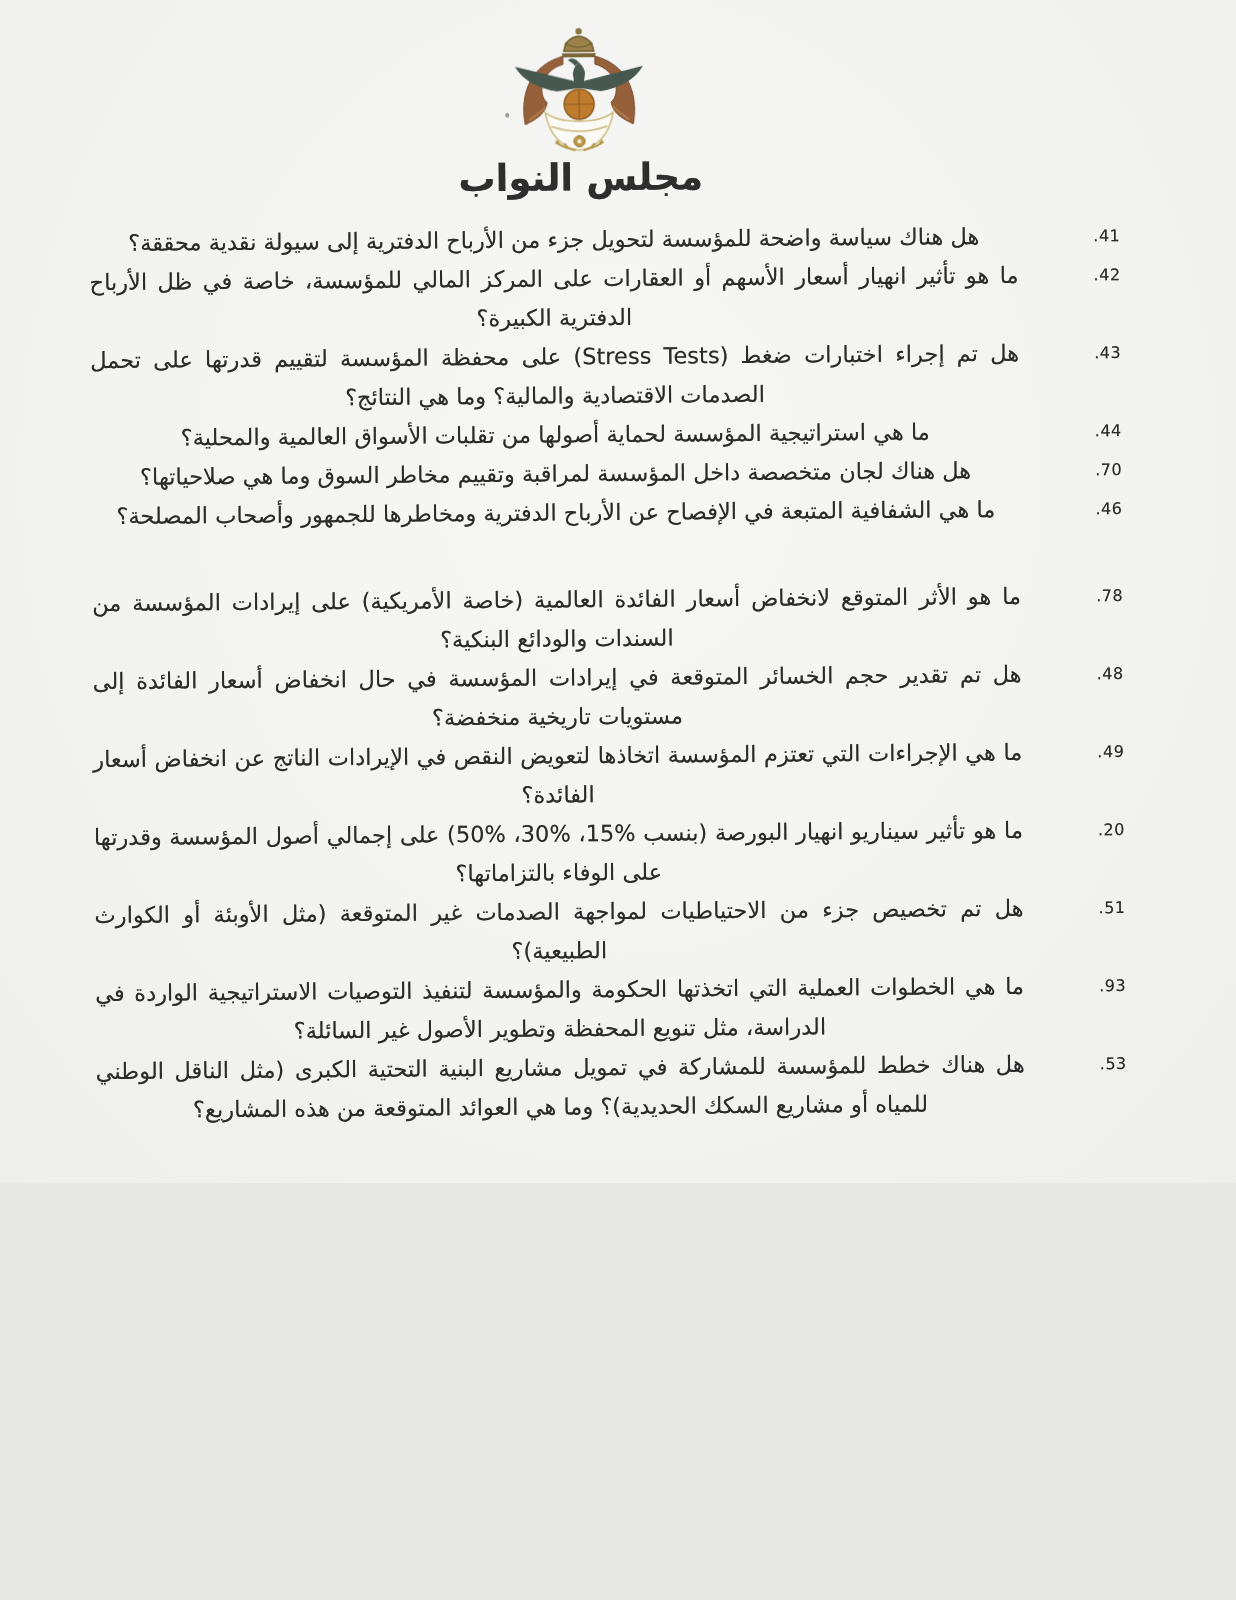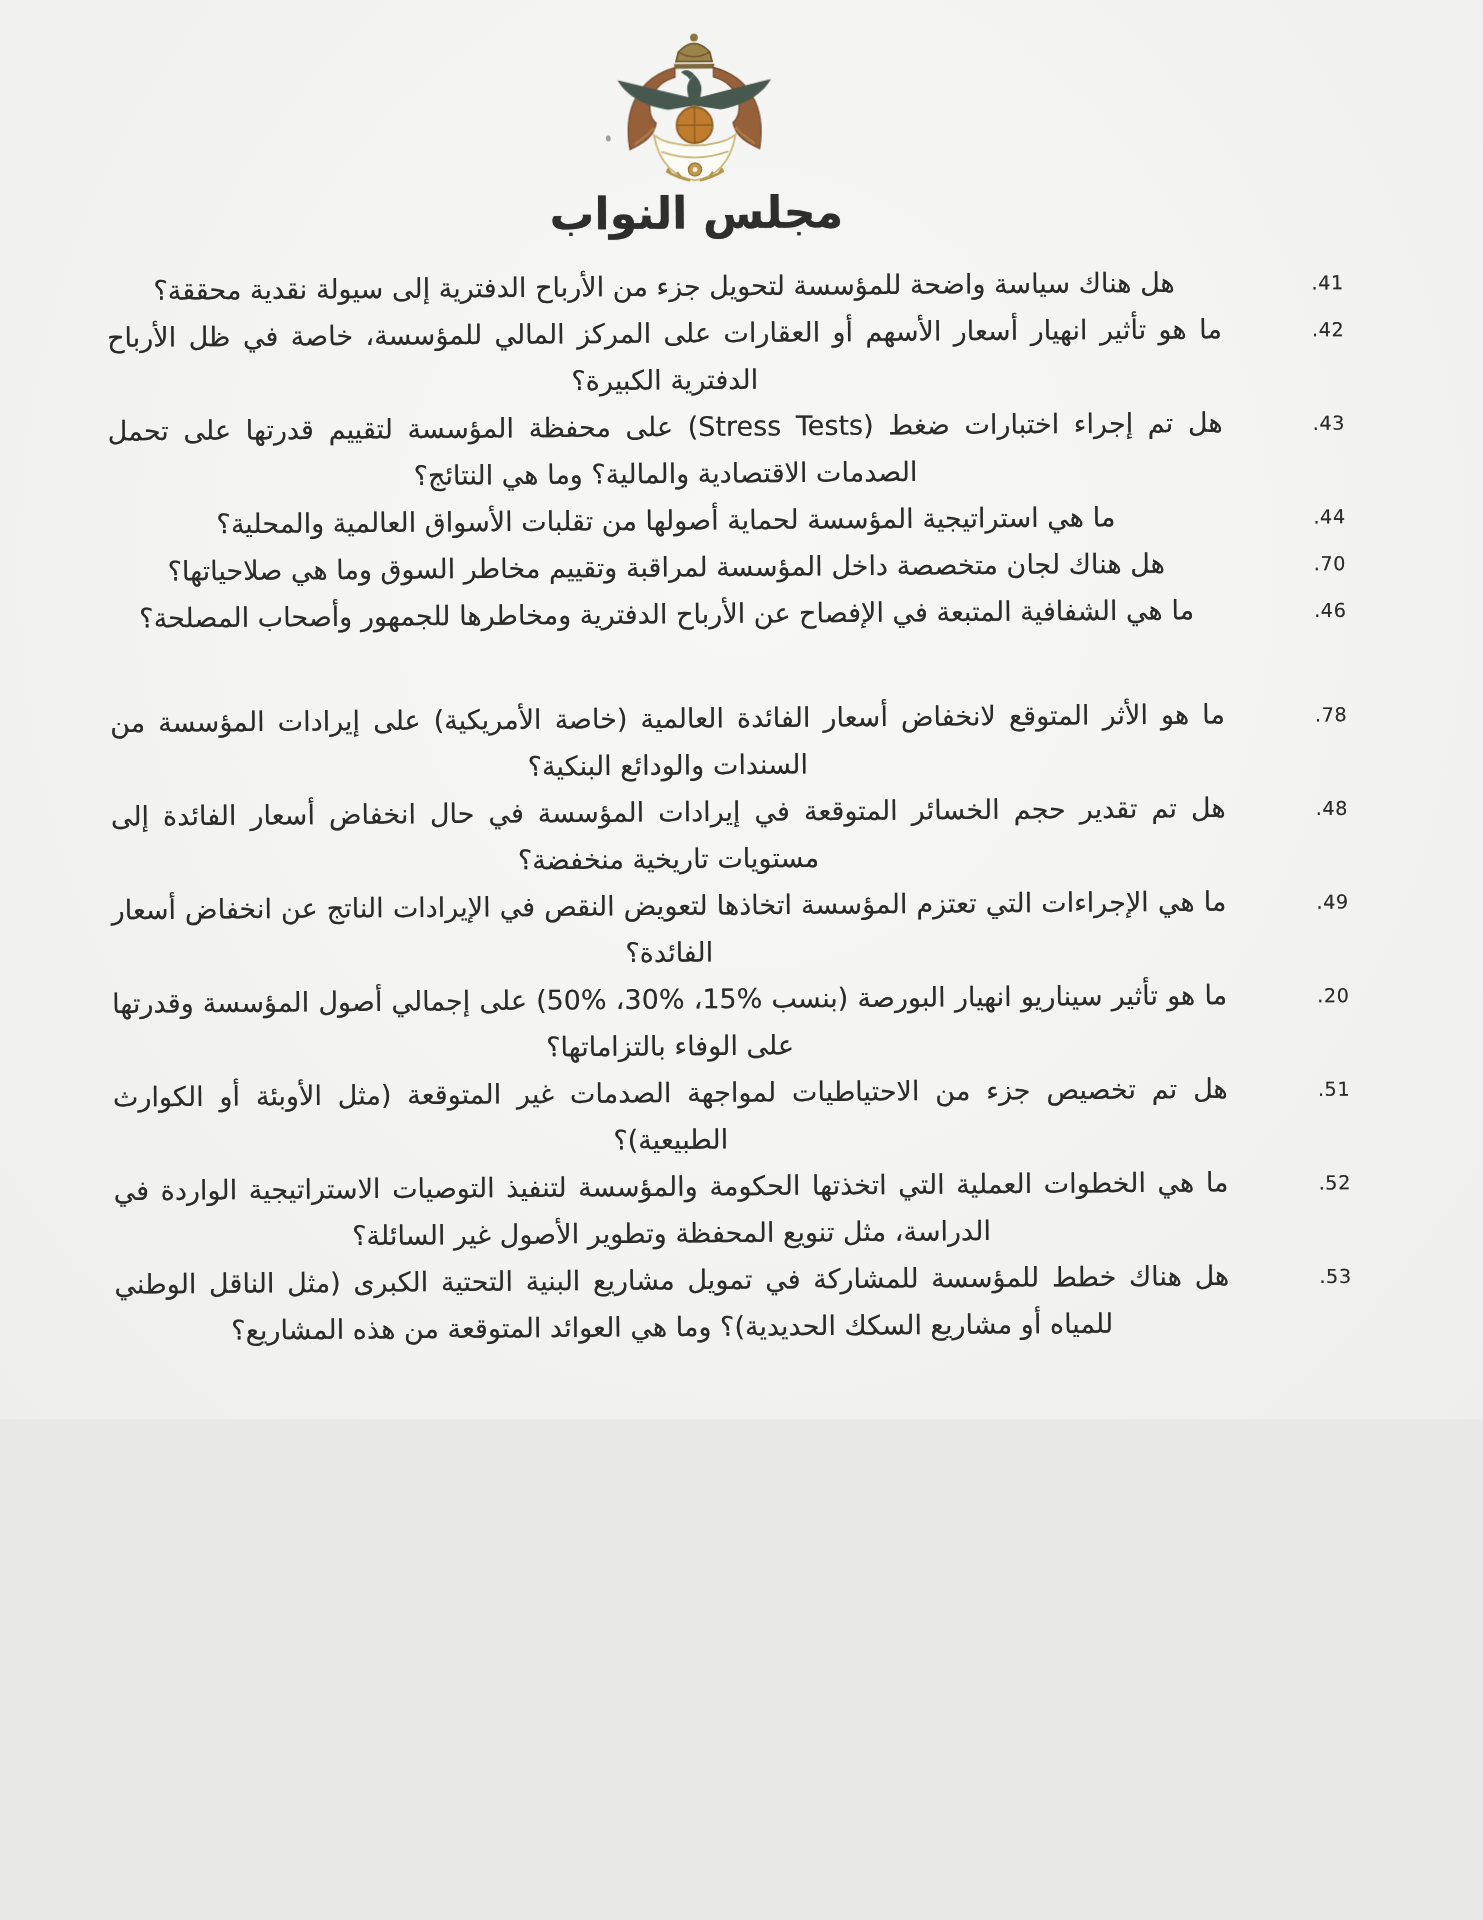--- a/index.html
+++ b/index.html
@@ -184,21 +184,21 @@
         <span class="q-num">20.</span>
         <span class="q-text">ما هو تأثير سيناريو انهيار البورصة (بنسب %15، %30، %50) على إجمالي أصول المؤسسة وقدرتها على الوفاء بالتزاماتها؟</span>
       </li>
 
       <li>
         <span class="q-num">51.</span>
         <span class="q-text">هل تم تخصيص جزء من الاحتياطيات لمواجهة الصدمات غير المتوقعة (مثل الأوبئة أو الكوارث الطبيعية)؟</span>
       </li>
 
       <li>
-        <span class="q-num">52.</span>
+        <span class="q-num">93.</span>
         <span class="q-text">ما هي الخطوات العملية التي اتخذتها الحكومة والمؤسسة لتنفيذ التوصيات الاستراتيجية الواردة في الدراسة، مثل تنويع المحفظة وتطوير الأصول غير السائلة؟</span>
       </li>
 
       <li>
         <span class="q-num">53.</span>
         <span class="q-text">هل هناك خطط للمؤسسة للمشاركة في تمويل مشاريع البنية التحتية الكبرى (مثل الناقل الوطني للمياه أو مشاريع السكك الحديدية)؟ وما هي العوائد المتوقعة من هذه المشاريع؟</span>
       </li>
     </ol>
 
     <p class="closing">وتفضلوا بقبول فائق الاحترام،</p>

